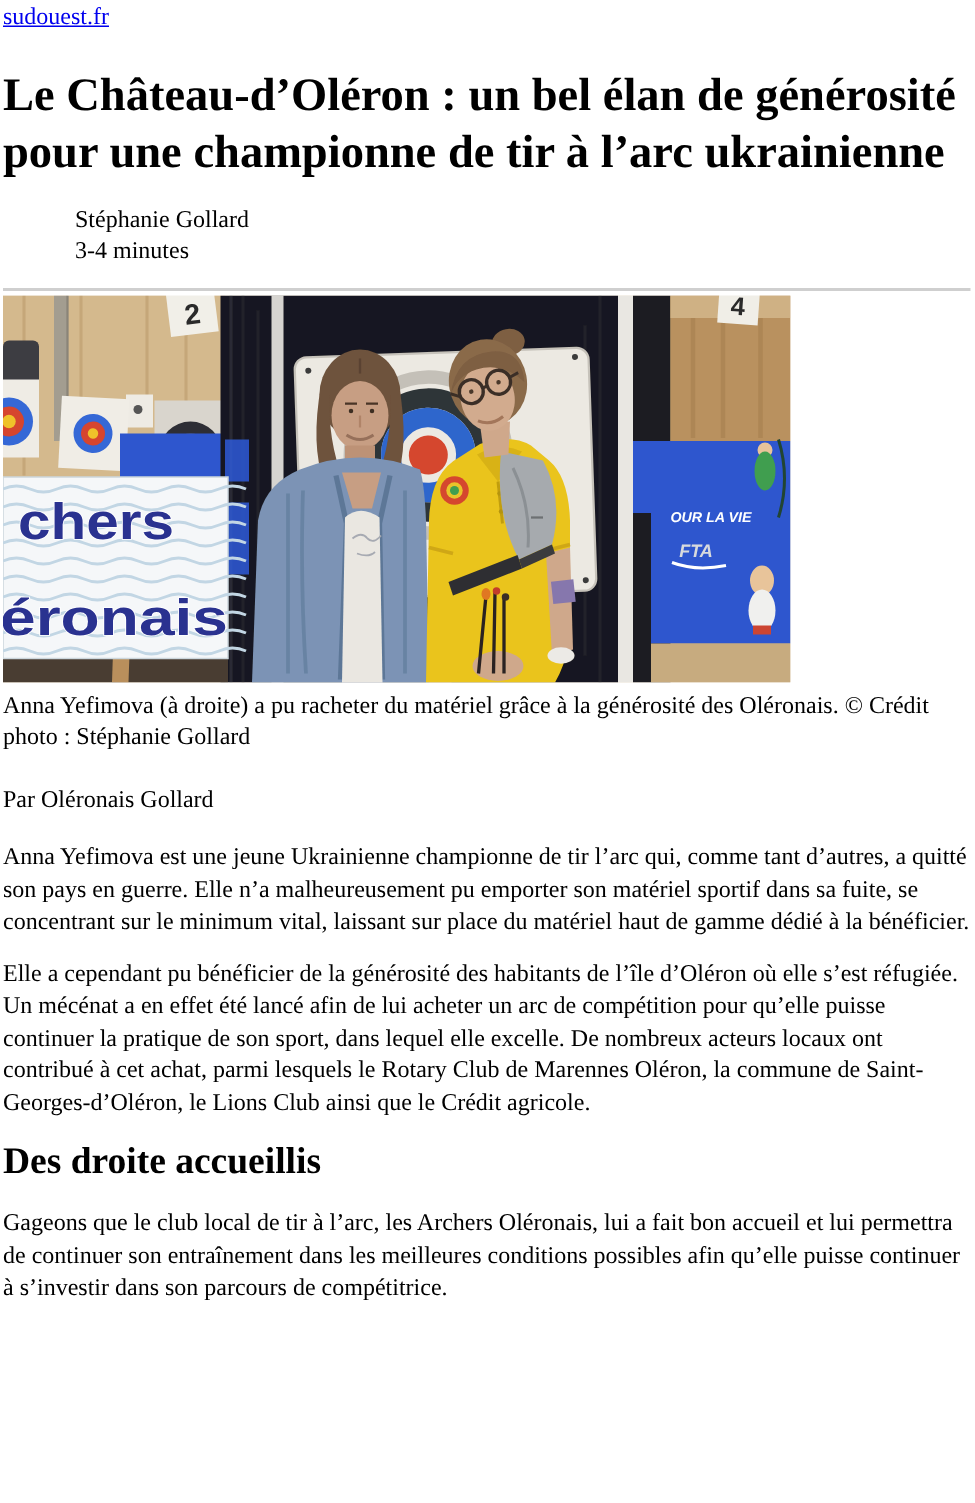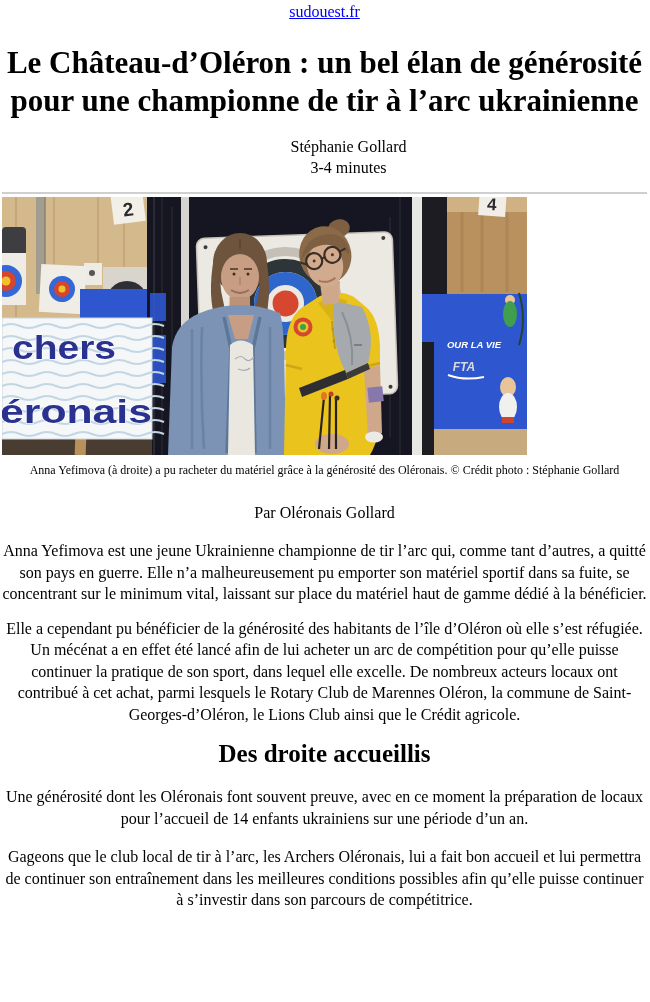--- a/index.html
+++ b/index.html
@@ -1,37 +1,37 @@
 <!DOCTYPE html>
 <html lang="fr"><head>
 <meta charset="utf-8">
 <style>
   html,body{margin:0;padding:0;background:#ffffff;}
   body{
     width:650px;height:1002px;overflow:hidden;
     font-family:"Liberation Serif", serif;
     color:#000;
   }
-  .page{padding:2px 3px 0 2px;text-align:center;}
+  .page{padding:2px 3px 0 2px;}
   .site-link-row{line-height:19px;}
   a.site-link{
     font-size:16px;color:#0000EE;text-decoration:underline;cursor:pointer;
   }
   h1.article-title{
     margin:23px 0 0 0;
     font-size:31px;line-height:38px;font-weight:bold;letter-spacing:0;
   }
   .byline{margin-top:16px;font-size:16px;line-height:21px;margin-left:48px;}
   hr.divider{
     margin:14px 0 0 0;border:none;border-top:2px solid #cfcfcf;height:0;
   }
   figure.photo-figure{margin:3px 0 0 0;padding:0;}
   svg.photo{display:block;}
   figcaption.photo-caption{
-    margin-top:5px;font-size:12px;line-height:21px;max-width:646px;
+    margin-top:5px;font-size:16px;line-height:21px;max-width:646px;
   }
   .author-block{margin-top:21px;font-size:16px;line-height:21px;}
   p.body-par{margin:17px 0 0 0;font-size:16px;line-height:21.5px;max-width:646px;}
   p.body-par.tight{margin-top:13px;}
   h2.section-heading{
     margin:15px 0 0 0;font-size:25px;line-height:27px;font-weight:bold;
   }
   p.after-heading{margin-top:19px;}
   .banner-text{font-family:"Liberation Sans", sans-serif;font-weight:bold;}
 </style>
@@ -231,16 +231,15 @@
 
   <div class="author-block">
     <div>Par Oléronais Gollard</div>
   </div>
 
   <p class="body-par">Anna Yefimova est une jeune Ukrainienne championne de tir l’arc qui, comme tant d’autres, a quitté son pays en guerre. Elle n’a malheureusement pu emporter son matériel sportif dans sa fuite, se concentrant sur le minimum vital, laissant sur place du matériel haut de gamme dédié à la bénéficier.</p>
   <p class="body-par tight">Elle a cependant pu bénéficier de la générosité des habitants de l’île d’Oléron où elle s’est réfugiée. Un mécénat a en effet été lancé afin de lui acheter un arc de compétition pour qu’elle puisse continuer la pratique de son sport, dans lequel elle excelle. De nombreux acteurs locaux ont contribué à cet achat, parmi lesquels le Rotary Club de Marennes Oléron, la commune de Saint-Georges-d’Oléron, le Lions Club ainsi que le Crédit agricole.</p>
 
   <h2 class="section-heading">Des droite accueillis</h2>
 
-  <p class="body-par after-heading">Une générosité dont les Oléronais font souvent preuve, avec en ce moment la préparation de locaux pour l’accueil de 14 enfants ukrainiens sur une période d’un an.</p>
   <p class="body-par">Gageons que le club local de tir à l’arc, les Archers Oléronais, lui a fait bon accueil et lui permettra de continuer son entraînement dans les meilleures conditions possibles afin qu’elle puisse continuer à s’investir dans son parcours de compétitrice.</p>
 
 </div>
 
 </body></html>

